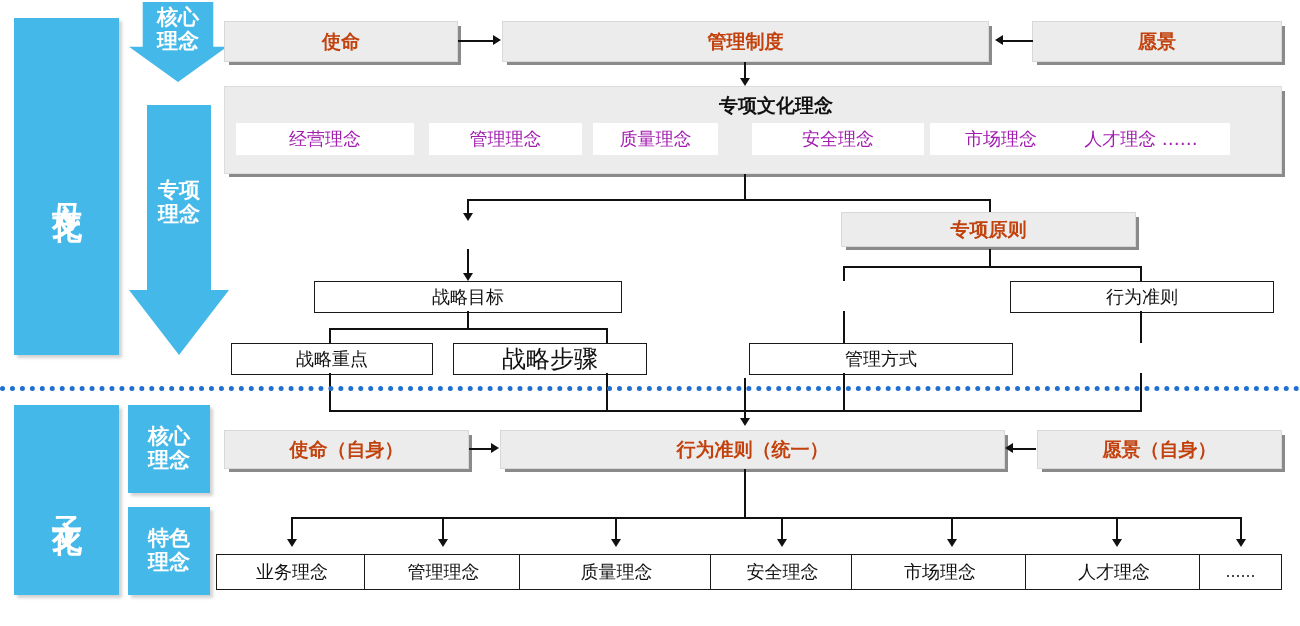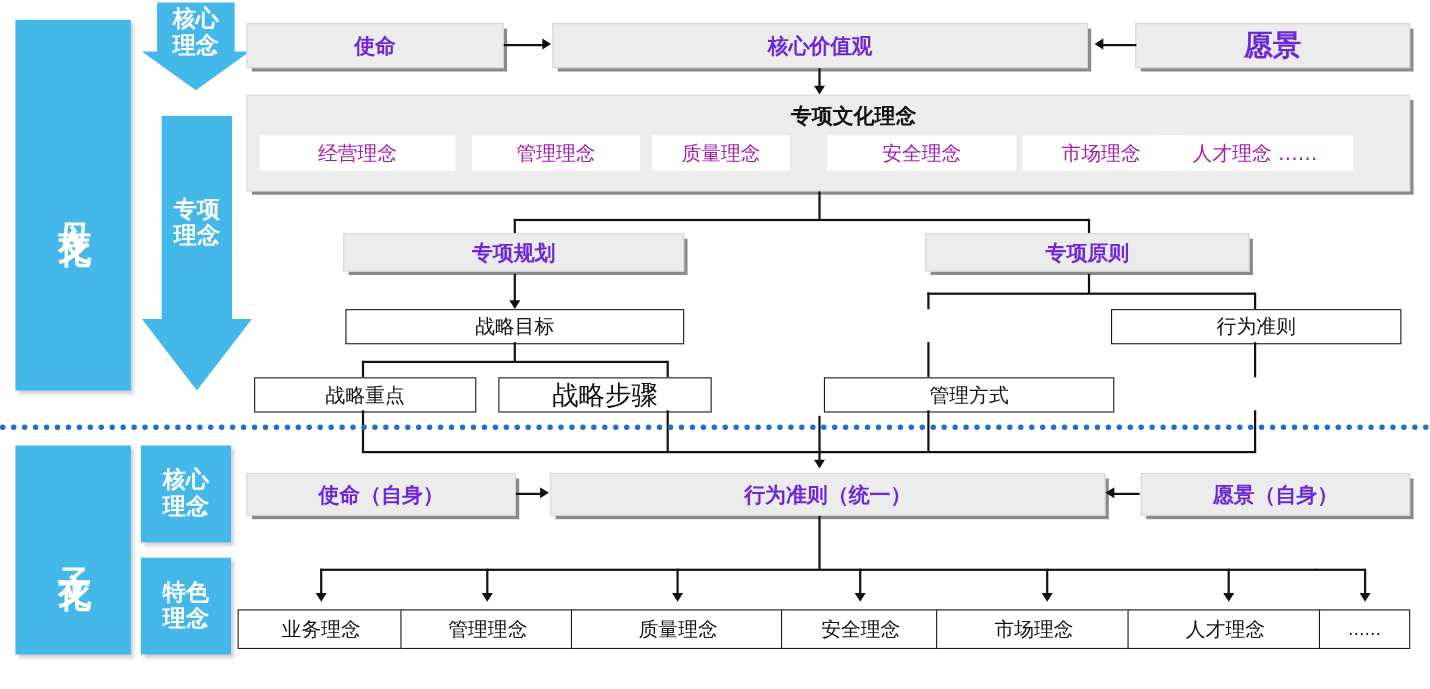--- a/index.html
+++ b/index.html
@@ -14,21 +14,21 @@
   .blue-lines{line-height:1.12;}
 
   
   .arrow-blk{position:absolute;background:#44b8e8;color:#fff;font-weight:bold;
      display:flex;align-items:flex-start;justify-content:center;text-align:center;
      filter:drop-shadow(3px 3px 2px rgba(0,0,0,0.20));}
 
   
   .gbox{position:absolute;background:#ececec;border:1px solid #d8d8d8;
         display:flex;align-items:center;justify-content:center;text-align:center;
-        font-weight:bold;color:#6d28d9;
+        font-weight:bold;color:#c2410c;
         box-shadow:4px 4px 0 -1px #8a8a8a;}
   
   .wbox{position:absolute;background:#fff;border:1.6px solid #1a1a1a;
         display:flex;align-items:center;justify-content:center;text-align:center;
         color:#111;}
   
   .chip{position:absolute;background:#fff;
         display:flex;align-items:center;justify-content:center;text-align:center;
         color:#a21caf;}
 
@@ -66,23 +66,23 @@
               clip-path:polygon(18% 0,82% 0,82% 74%,100% 74%,50% 100%,0 74%,18% 74%);
               padding-top:74px;box-sizing:border-box;">
     <span style="display:block;">
       <span>专项</span><br>
       <span>理念</span>
     </span>
   </div>
 
   <div class="gbox" style="left:224px;top:21px;width:232px;height:39px;font-size:19px;">使命</div>
 
-  <div class="gbox" style="left:502px;top:21px;width:485px;height:39px;font-size:19px;">核心价值观</div>
-
-  <div class="gbox" style="left:1032px;top:21px;width:248px;height:39px;font-size:26px;">愿景</div>
+  <div class="gbox" style="left:502px;top:21px;width:485px;height:39px;font-size:19px;">管理制度</div>
+
+  <div class="gbox" style="left:1032px;top:21px;width:248px;height:39px;font-size:19px;">愿景</div>
 
   <div class="ln lnh" style="left:458px;top:40px;width:36px;"></div>
   <div class="arrowhead ah-right" style="left:493px;top:35px;"></div>
 
   <div class="ln lnh" style="left:1000px;top:40px;width:33px;"></div>
   <div class="arrowhead ah-left" style="left:995px;top:35px;"></div>
 
   <div class="ln lnv" style="left:744px;top:62px;height:18px;"></div>
   <div class="arrowhead ah-down" style="left:740px;top:78px;"></div>
 
@@ -97,21 +97,20 @@
   <div class="chip" style="left:930px;top:123px;width:142px;height:32px;font-size:18px;">市场理念</div>
   <div class="chip" style="left:1052px;top:123px;width:178px;height:32px;font-size:18px;">人才理念  ……</div>
 
   <div class="ln lnv" style="left:744px;top:174px;height:26px;"></div>
   <div class="ln lnh" style="left:467px;top:199px;width:523px;"></div>
   <div class="ln lnv" style="left:467px;top:199px;height:16px;"></div>
   <div class="arrowhead ah-down" style="left:463px;top:213px;"></div>
   <div class="ln lnv" style="left:989px;top:199px;height:16px;"></div>
   <div class="arrowhead ah-down" style="left:985px;top:213px;"></div>
 
-  <div class="gbox" style="left:312px;top:212px;width:308px;height:33px;font-size:19px;">专项规划</div>
   <div class="gbox" style="left:841px;top:212px;width:293px;height:33px;font-size:19px;">专项原则</div>
 
   <div class="ln lnv" style="left:467px;top:249px;height:26px;"></div>
   <div class="arrowhead ah-down" style="left:463px;top:273px;"></div>
 
   <div class="wbox" style="left:314px;top:281px;width:306px;height:30px;font-size:18px;">战略目标</div>
 
   <div class="ln lnv" style="left:467px;top:311px;height:18px;"></div>
   <div class="ln lnh" style="left:329px;top:328px;width:278px;"></div>
   <div class="ln lnv" style="left:329px;top:328px;height:15px;"></div>

